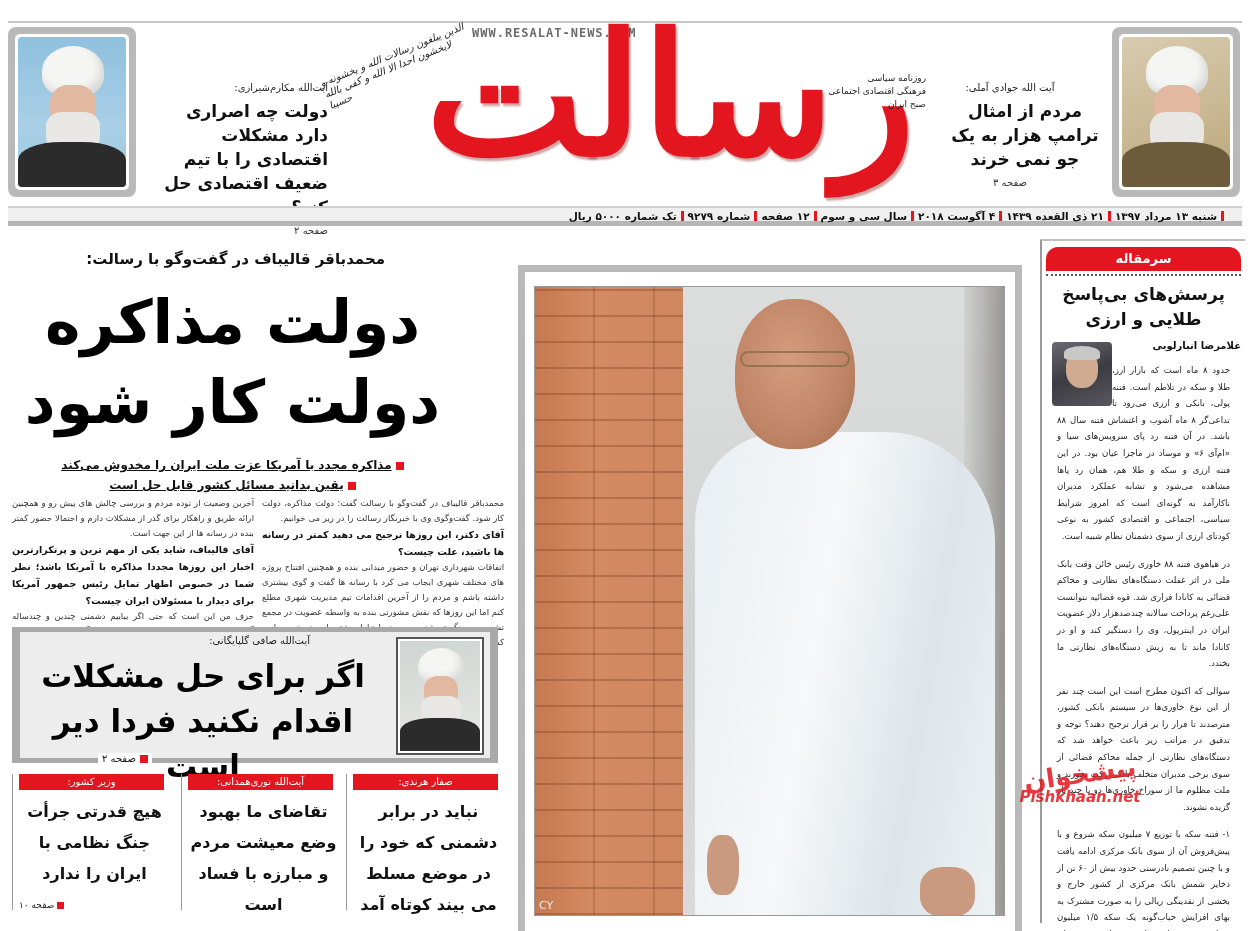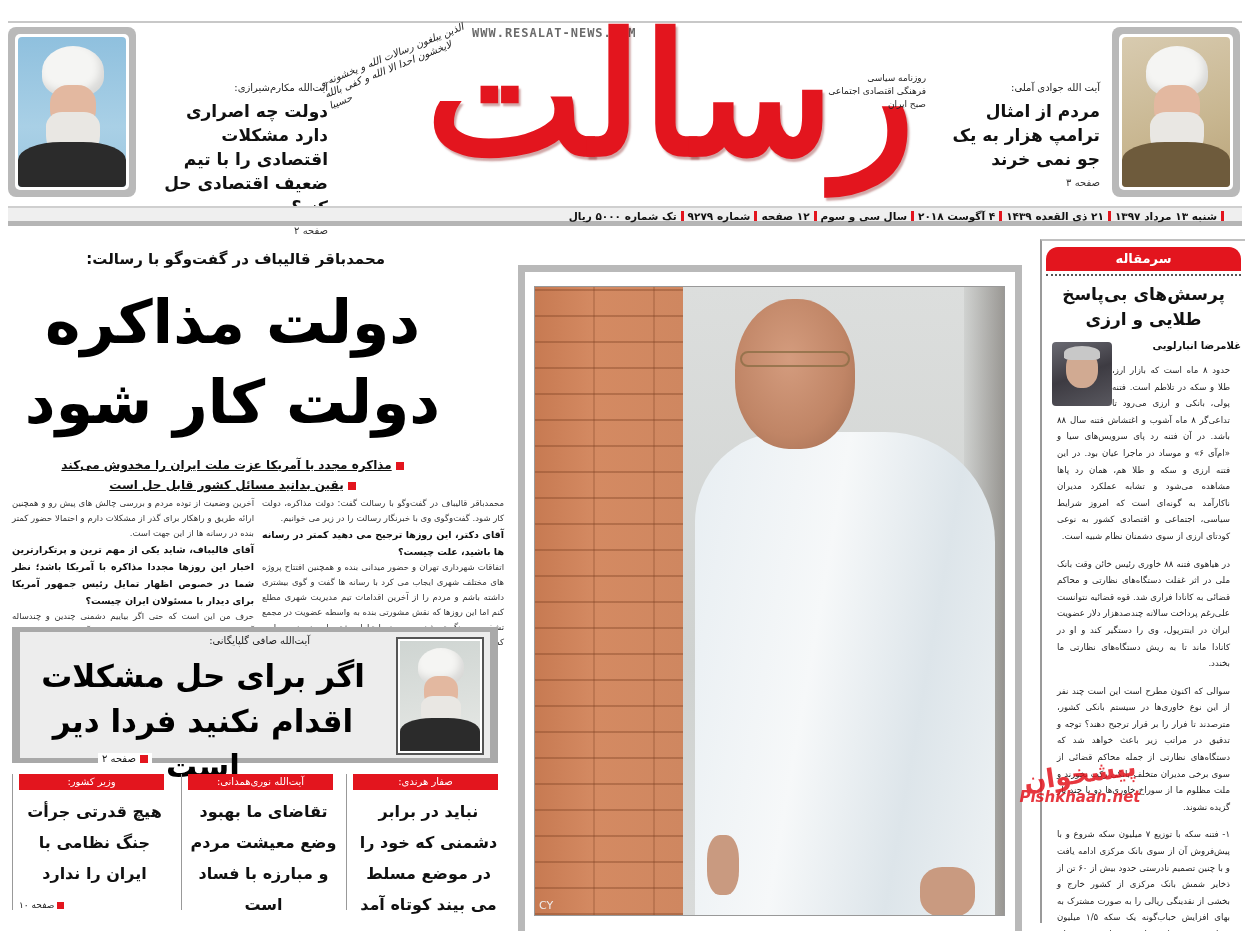--- a/index.html
+++ b/index.html
@@ -109,21 +109,21 @@
   <div class="photo-frame" style="right:0;">
     <div class="photo-inner">
         <div class="photo-art art-beige">
       <div class="turban"></div>
           <div class="face"></div>
           <div class="beard"></div>
           <div class="robe brown"></div>
     </div>
       </div>
   </div>
-  <div style="position:absolute; right:140px; top:55px; width:180px; text-align:right;">
+  <div style="position:absolute; right:140px; top:55px; width:180px; text-align:center;">
     <div class="side-kicker">آیت الله جوادی آملی:</div>
     <div class="side-headline" style="width:150px;">مردم از امثال ترامپ هزار به یک جو نمی خرند</div>
     <div class="side-page">صفحه ۳</div>
   </div>
 </div>
 
 <div class="abs side-box" style="left:8px; width:330px;">
   <div class="photo-frame" style="left:0;">
     <div class="photo-inner">
         <div class="photo-art art-blue">

